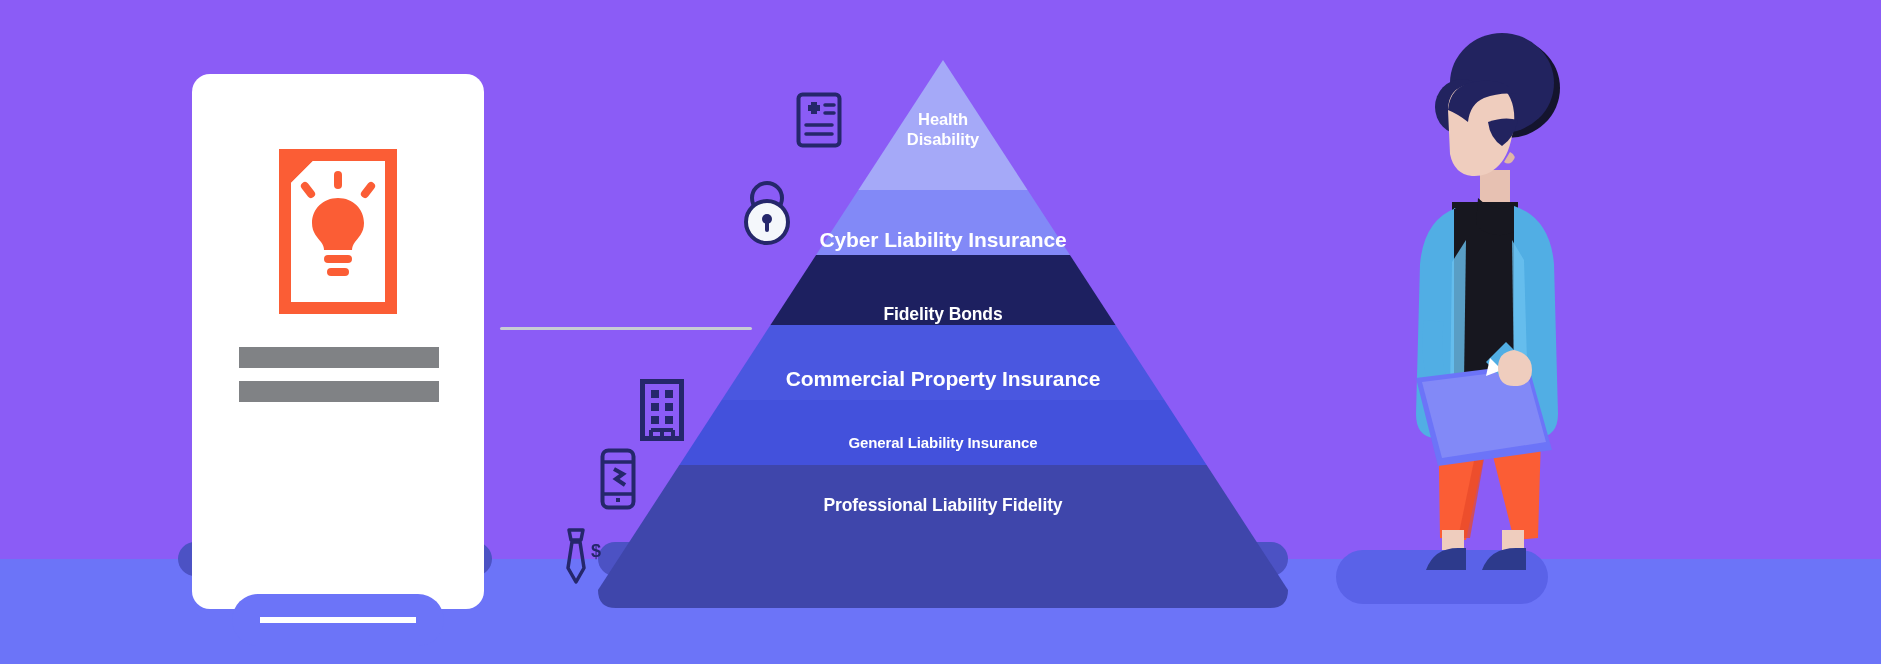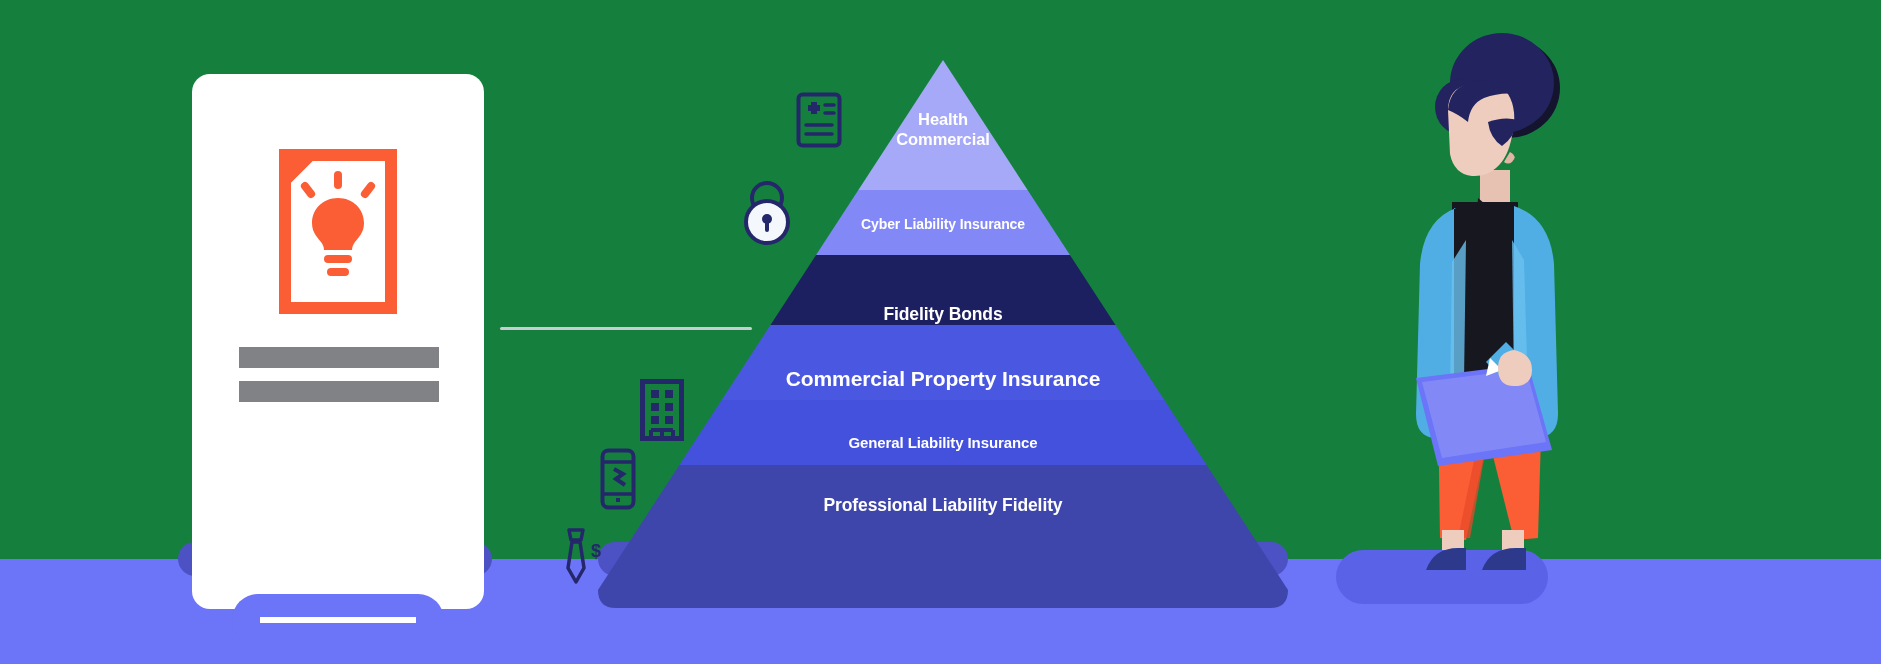--- a/index.html
+++ b/index.html
@@ -4,21 +4,21 @@
 <style>
   * { margin:0; padding:0; box-sizing:border-box; }
   html, body {
     width:1881px; height:664px;
     overflow:hidden;
     font-family:"Liberation Sans", sans-serif;
   }
   #stage {
     position:relative;
     width:1881px; height:664px;
-    background:#15803d;
+    background:#8b5cf6;
   }
 
   
   .floor {
     position:absolute;
     left:0; bottom:0;
     width:1881px; height:105px;
     background:#6c74f8;
   }
 
@@ -93,21 +93,21 @@
     font-weight:bold;
     text-align:center;
     width:100%;
     left:0;
     pointer-events:none;
     letter-spacing:-0.1px;
   }
   #lbl-health {
     top:50px;  font-size:16.5px; line-height:19.5px;
   }
-  #lbl-cyber    { top:156px; font-size:14px; }
+  #lbl-cyber    { top:168px; font-size:21px; }
   #lbl-fidelity { top:236px; font-size:17.5px;margin-top:8px; }
   #lbl-commercial{top:307px; font-size:21px; }
   #lbl-general  { top:374px; font-size:15px; }
   #lbl-professional{top:435px;font-size:17.5px; }
 
   
   .side-icon { position:absolute; }
   #ic-medical  { left:796px; top:92px;  }
   #ic-lock     { left:740px; top:178px; }
   #ic-building { left:640px; top:379px; }
@@ -174,21 +174,21 @@
         <rect x="0" y="130" width="690" height="65" fill="#8289f7"></rect>
         <rect x="0" y="195" width="690" height="70" fill="#1d2060"></rect>
         <rect x="0" y="265" width="690" height="75" fill="#4a57e0"></rect>
         <rect x="0" y="340" width="690" height="65" fill="#4351dc"></rect>
         <rect x="0" y="405" width="690" height="143" fill="#3f46ab"></rect>
       </g>
     </svg>
 
     <div class="pyr-label" id="lbl-health">
       <div>Health</div>
-      <div>Commercial</div>
+      <div>Disability</div>
     </div>
     <div class="pyr-label" id="lbl-cyber">Cyber Liability Insurance</div>
     <div class="pyr-label" id="lbl-fidelity">Fidelity Bonds</div>
     <div class="pyr-label" id="lbl-commercial">Commercial Property Insurance</div>
     <div class="pyr-label" id="lbl-general">General Liability Insurance</div>
     <div class="pyr-label" id="lbl-professional">Professional Liability Fidelity</div>
   </div>
 
   <div class="side-icon" id="ic-medical">
     <svg width="46" height="56" viewBox="0 0 46 56" aria-hidden="true">

